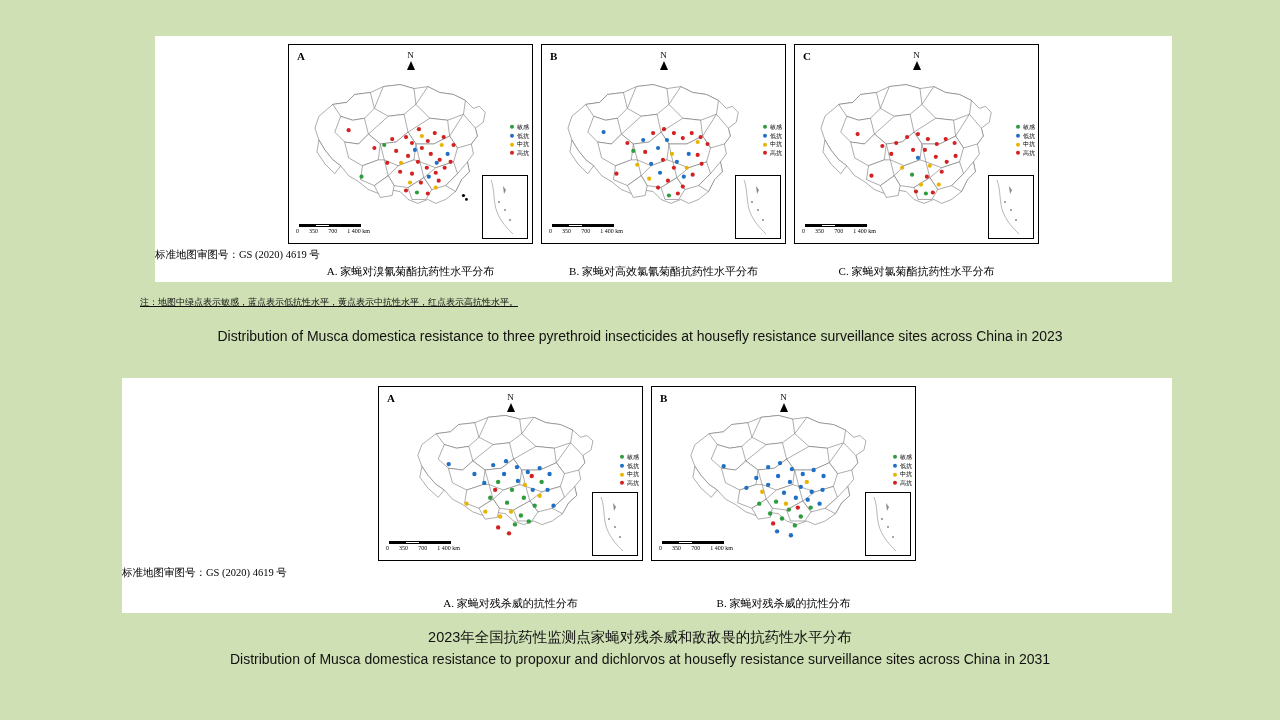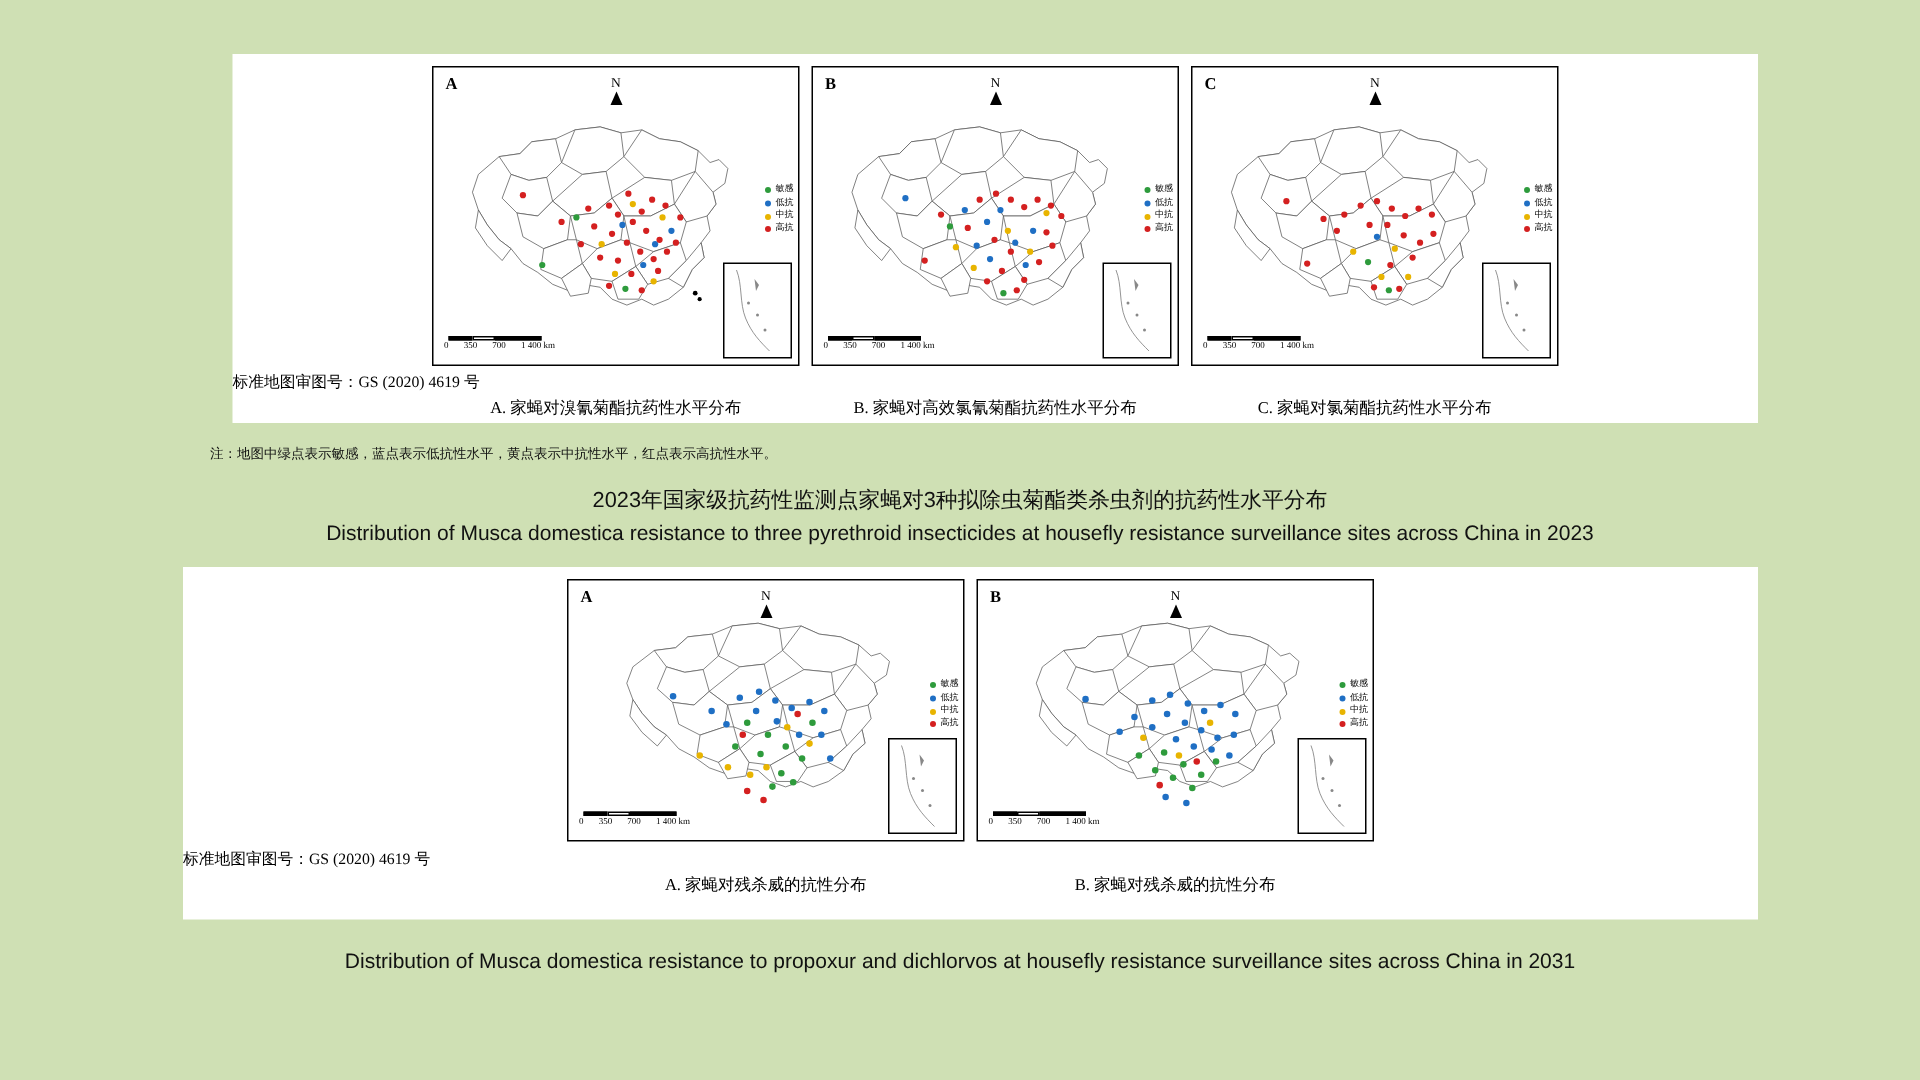--- a/index.html
+++ b/index.html
@@ -163,20 +163,21 @@
 
   
   .note {
     position: absolute;
     left: 140px;
     top: 296px;
     font-size: 9px;
     color: #111;
     font-family: "Liberation Sans", sans-serif;
     white-space: nowrap;
+    text-decoration: underline;
   }
 
   .title-block {
     position: absolute;
     width: 1280px;
     text-align: center;
     color: #111;
   }
   .title-cn {
     font-size: 14.5px;
@@ -540,21 +541,20 @@
   <div class="map-caption-row" style="margin-top:2px;">
     <div class="map-caption mc-top">A. 家蝇对溴氰菊酯抗药性水平分布</div>
     <div class="map-caption mc-top">B. 家蝇对高效氯氰菊酯抗药性水平分布</div>
     <div class="map-caption mc-top">C. 家蝇对氯菊酯抗药性水平分布</div>
   </div>
 </div>
 
 <div class="note">注：地图中绿点表示敏感，蓝点表示低抗性水平，黄点表示中抗性水平，红点表示高抗性水平。</div>
 
 <div class="title-block" id="title-top">
-  <div class="title-cn">2023年国家级抗药性监测点家蝇对3种拟除虫菊酯类杀虫剂的抗药性水平分布</div>
   <div class="title-en">Distribution of Musca domestica resistance to three pyrethroid insecticides at housefly resistance surveillance sites across China in 2023</div>
 </div>
 
 <div class="figure-panel" id="figure-bottom">
 
   <div class="maps-row">
 
     <div class="map-box map-bottom">
       <div class="panel-letter">A</div>
       <div class="north-arrow">
@@ -773,21 +773,22 @@
           <circle cx="16" cy="26" r="1" fill="#888"></circle>
           <circle cx="22" cy="34" r="1" fill="#888"></circle>
           <circle cx="27" cy="44" r="1" fill="#888"></circle>
         </svg>
       </div>
     </div>
   </div>
 
   <div class="approval" style="margin-top:5px;">标准地图审图号：GS (2020) 4619 号</div>
 
-  <div class="map-caption-row" style="margin-top:2px;">
+  <div class="map-caption-row" style="margin-top:16px;">
     <div class="map-caption mc-bottom">A. 家蝇对残杀威的抗性分布</div>
     <div class="map-caption mc-bottom">B. 家蝇对残杀威的抗性分布</div>
   </div>
 </div>
 
 <div class="title-block" id="title-bottom">
+  <div class="title-cn">2023年全国抗药性监测点家蝇对残杀威和敌敌畏的抗药性水平分布</div>
   <div class="title-en">Distribution of Musca domestica resistance to propoxur and dichlorvos at housefly resistance surveillance sites across China in 2031</div>
 </div>
 
 </body></html>

